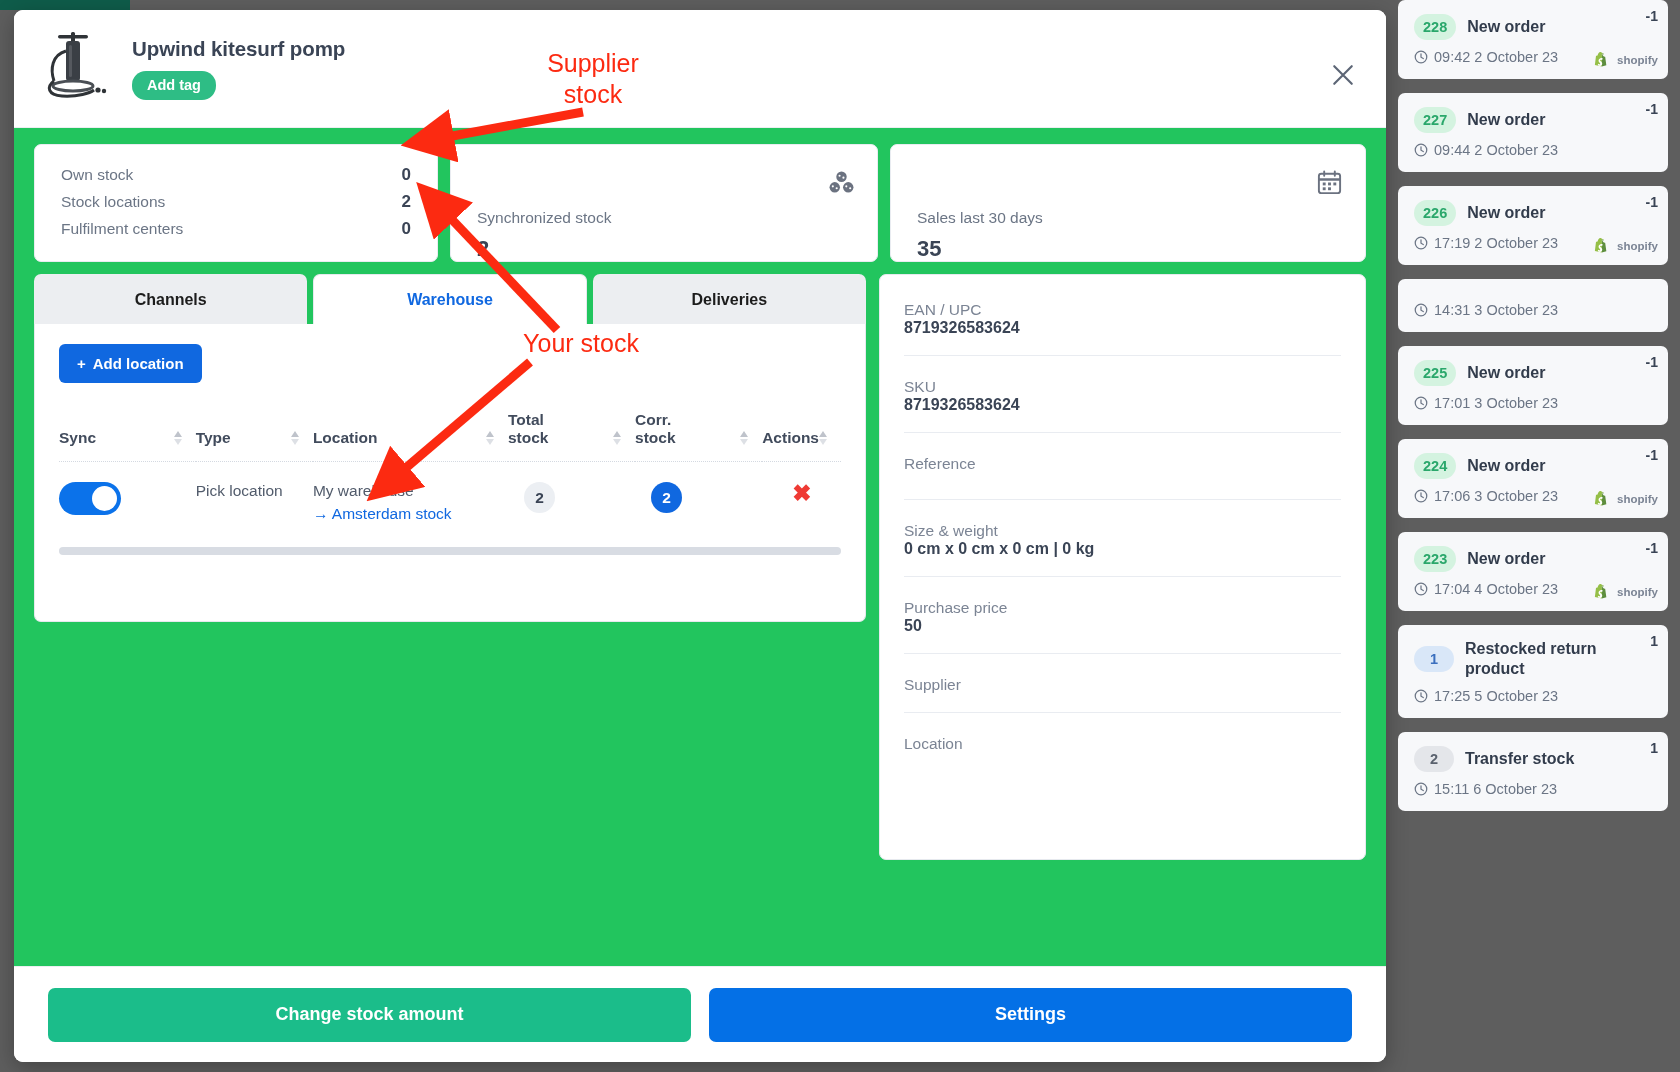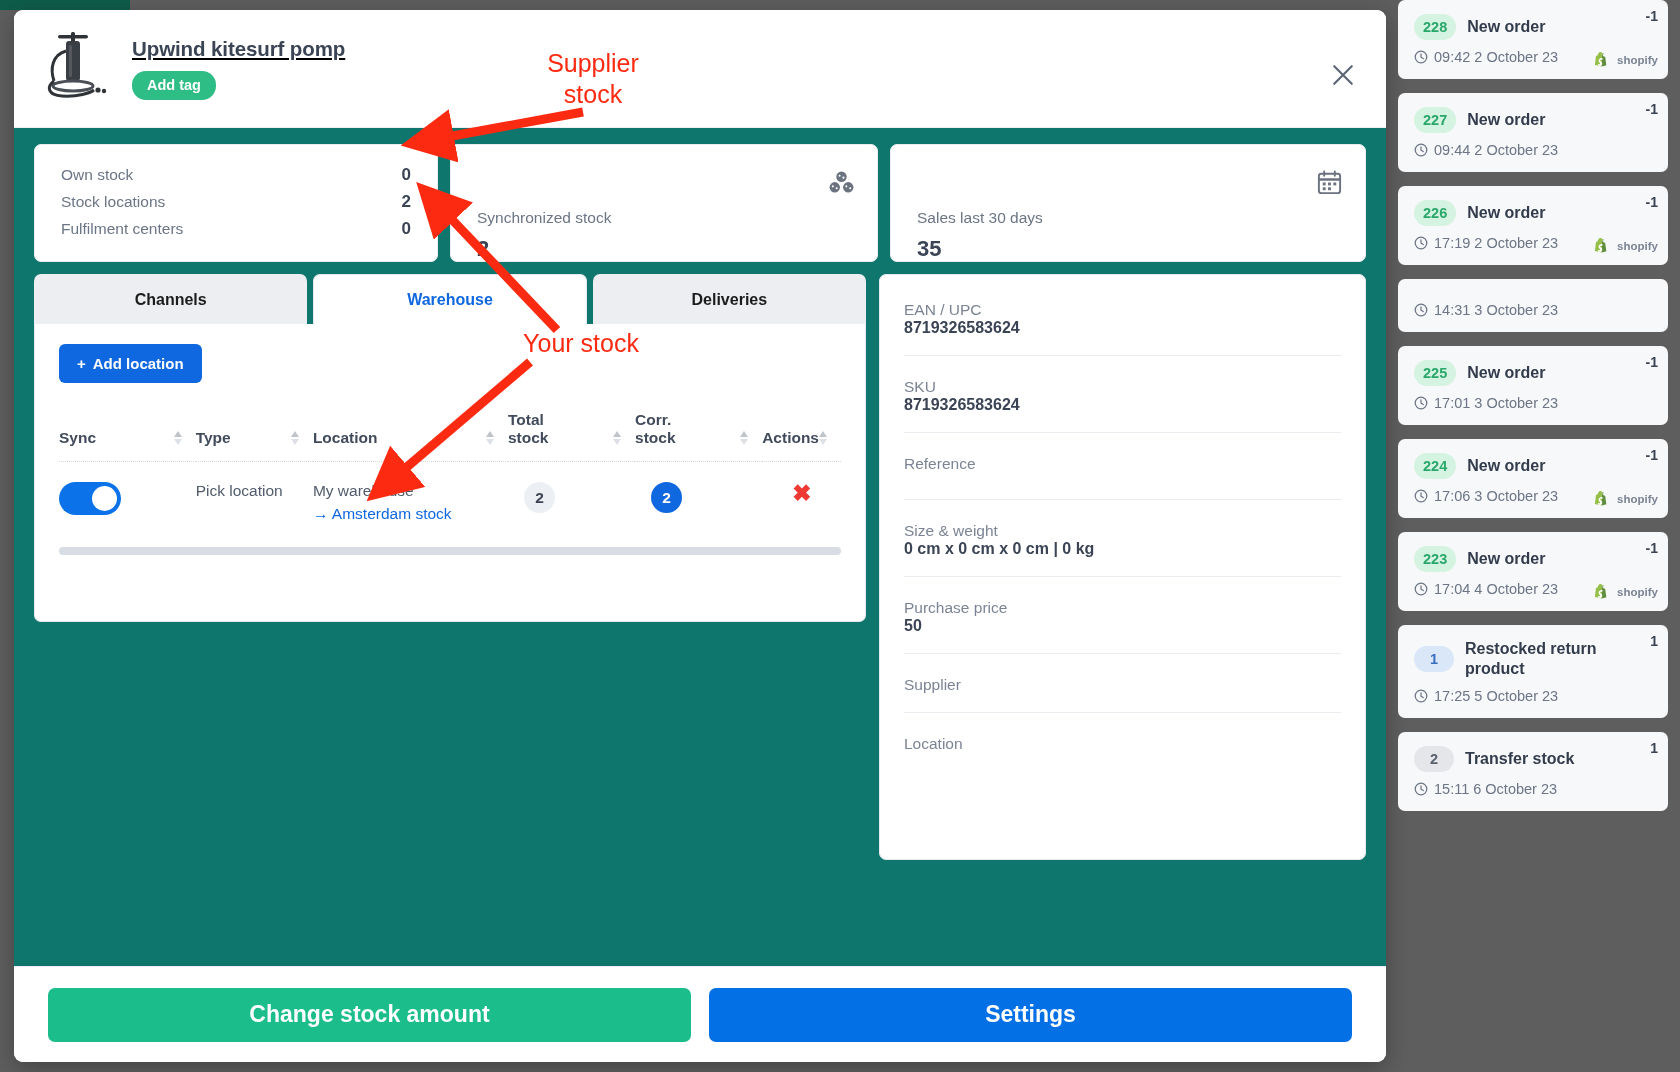--- a/index.html
+++ b/index.html
@@ -34,39 +34,39 @@
   .modal-header {
     height: 118px; flex: 0 0 118px;
     display: flex; align-items: center;
     padding: 0 26px 0 22px;
     border-bottom: 1px solid #eceef1;
     background: #fff;
     position: relative;
   }
   .prod-thumb { width: 74px; height: 80px; flex: 0 0 74px; position: relative; }
   .prod-thumb svg { width: 100%; height: 100%; display: block; }
-  .header-text { margin-left: 22px; text-decoration: underline; }
+  .header-text { margin-left: 22px; }
   .prod-title {
     font-size: 20.5px; font-weight: bold; color: #3a4455; letter-spacing: -.1px;
   }
   .tag-badge {
     display: inline-block; margin-top: 10px;
     background: #2ebd85; color: #fff;
     font-size: 14.5px; font-weight: bold;
     padding: 6px 15px 7px; border-radius: 14px;
   }
   .close-btn {
     position: absolute; right: 28px; top: 50px;
     width: 30px; height: 30px; cursor: pointer;
   }
   .close-btn svg { width: 100%; height: 100%; stroke: #5c6575; stroke-width: 1.7; }
 
   
   .modal-body {
-    flex: 1 1 auto; background: #0f766e;
+    flex: 1 1 auto; background: #22c55e;
     padding: 16px 20px 0 20px; overflow: hidden;
     display: flex; flex-direction: column;
   }
   .stats-row { display: flex; gap: 12px; height: 118px; flex: 0 0 118px; }
   .card {
     background: #fff; border: 1px solid #e9ecf1; border-radius: 7px;
   }
   .card-own { width: 404px; padding: 20px 26px 0 26px; }
   .stat-line {
     display: flex; justify-content: space-between; align-items: baseline;
@@ -154,21 +154,21 @@
   .field-value { font-size: 16px; font-weight: bold; color: #3a4455; }
   .field-empty { height: 8px; }
 
   
   .modal-footer {
     flex: 0 0 96px; background: #fff; border-top: 1px solid #eceef1;
     display: flex; gap: 18px; align-items: center; padding: 0 34px;
   }
   .btn-primary {
     flex: 1; height: 54px; border: none; border-radius: 7px; cursor: pointer;
-    font-size: 23px; font-weight: bold; color: #fff;
+    font-size: 18px; font-weight: bold; color: #fff;
   }
   .btn-green { background: #1bbd8a; }
   .btn-blue { background: #0470e6; }
 
   
   .activity {
     position: absolute; right: 0; top: 0; width: 294px; height: 1072px;
     padding: 0 12px; overflow: hidden;
   }
   .act-card {

